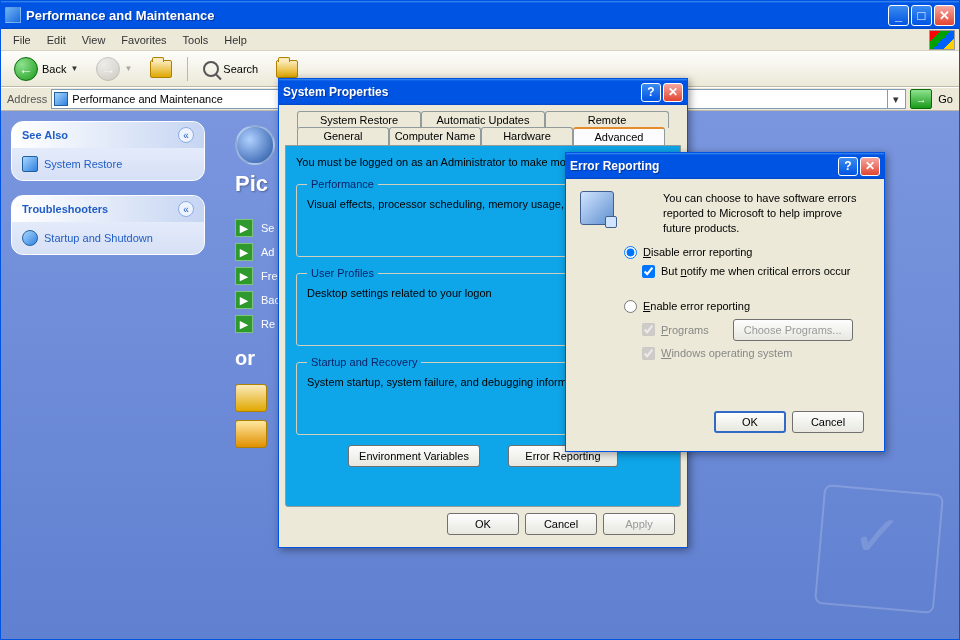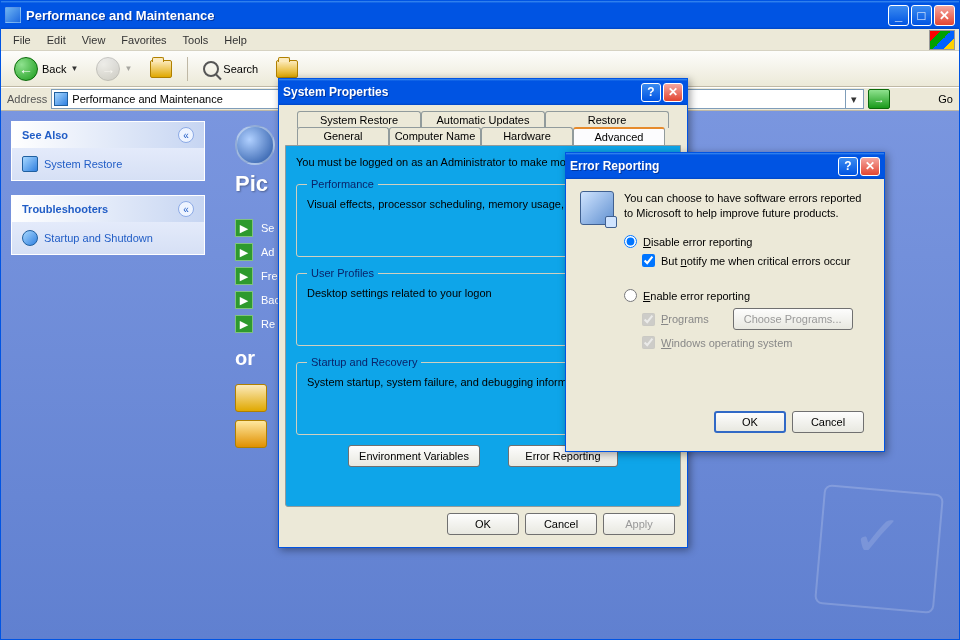--- a/index.html
+++ b/index.html
@@ -31,21 +31,21 @@
 .search-ico:after{content:"";position:absolute;width:7px;height:2px;background:#555;bottom:-3px;right:-5px;transform:rotate(45deg);}
 
 .addressbar { height: 24px; display:flex; align-items:center; border-top:1px solid #fff; border-bottom:1px solid #bfb8a5; background:#ece9d8; padding-left:6px; gap:4px;}
 .addressbar .addr-label{color:#555;}
 .addressbar .addr-input{flex:1; height:20px; border:1px solid #7f9db9; background:white; display:flex; align-items:center; padding:0 2px; gap:4px;}
 .addr-drop{width:16px;height:18px;border-left:1px solid #7f9db9;display:flex;align-items:center;justify-content:center;color:#333;}
 .go-btn{width:22px;height:20px;background:linear-gradient(to bottom,#8fe28f,#1a9a1a);border:1px solid #0a6a0a;border-radius:2px;display:flex;align-items:center;justify-content:center;color:white;margin-right:2px;}
 
 .content-area{flex:1; display:flex; background: linear-gradient(to bottom,#7a96df,#6080d0);}
 .sidebar{width:214px; padding:10px; display:flex; flex-direction:column; gap:14px;}
-.side-panel{background:linear-gradient(to bottom,#eff3ff,#d6e0f5); border-radius:0; overflow:hidden; border:1px solid #fff;}
+.side-panel{background:linear-gradient(to bottom,#eff3ff,#d6e0f5); border-radius:12px; overflow:hidden; border:1px solid #fff;}
 .side-head{background:linear-gradient(to right,#fff,#c6d5f2); padding:5px 10px; display:flex; justify-content:space-between; align-items:center;}
 .side-head .txt{color:#215dc6; font-weight:bold; font-size:11px;}
 .side-chev{width:16px;height:16px;border-radius:50%;border:1px solid #8caae6;display:flex;align-items:center;justify-content:center;color:#215dc6;font-size:10px;background:#eef4ff;}
 .side-body{padding:8px 10px; display:flex; flex-direction:column; gap:6px;}
 .side-link{display:flex;align-items:center;gap:6px;color:#215dc6;cursor:pointer;}
 .side-link .ico{width:16px;height:16px;background:linear-gradient(135deg,#a8d8ff,#3080e0);border:1px solid #2060a0;border-radius:2px;}
 
 .main-pane{flex:1; padding:14px 20px; color:white; position:relative;}
 .main-pane .big-ico{width:40px;height:40px;border-radius:50%;background:radial-gradient(circle at 35% 35%,#b0d0ff,#2050a0);border:2px solid #fff6;margin-bottom:6px;}
 .main-pane h1{font-size:22px;font-weight:bold;font-family:Arial;text-shadow:1px 1px 2px #0005;}
@@ -139,21 +139,21 @@
     </div>
   </div>
   <div class="addressbar">
     <span class="addr-label">Address</span>
     <div class="addr-input">
       <div style="width:14px;height:14px;background:linear-gradient(135deg,#a8d8ff,#3080e0);border:1px solid #2060a0;"></div>
       <span style="flex:1;">Performance and Maintenance</span>
       <div class="addr-drop">▾</div>
     </div>
     <div class="go-btn">→</div>
-    <span style="margin-right:6px;margin-left:42px;">Go</span>
+    <span style="margin-right:6px;">Go</span>
   </div>
   <div class="content-area">
     <div class="sidebar">
       <div class="side-panel">
         <div class="side-head">
           <span class="txt">See Also</span>
           <div class="side-chev">«</div>
         </div>
         <div class="side-body">
           <div class="side-link">
@@ -210,21 +210,21 @@
 <div class="dialog sysprops">
   <div class="dlg-title">
     <span class="t">System Properties</span>
     <div class="hb">?</div>
     <div class="hb close">✕</div>
   </div>
   <div class="dlg-body">
     <div class="tabs-row top">
       <div class="tab row1">System Restore</div>
       <div class="tab row1">Automatic Updates</div>
-      <div class="tab row1">Restore</div>
+      <div class="tab row1">Remote</div>
     </div>
     <div class="tabs-row">
       <div class="tab row2">General</div>
       <div class="tab row2">Computer Name</div>
       <div class="tab row2">Hardware</div>
       <div class="tab row2 active">Advanced</div>
     </div>
     <div class="tab-content">
       <div class="tc-text">You must be logged on as an Administrator to make mo</div>
       <fieldset>
@@ -257,21 +257,21 @@
 
 <div class="dialog errrep">
   <div class="dlg-title">
     <span class="t">Error Reporting</span>
     <div class="hb">?</div>
     <div class="hb close">✕</div>
   </div>
   <div class="er-body">
     <div class="er-top">
       <div class="er-icon"></div>
-      <div style="line-height:1.35;">You can choose to have software errors reported to Microsoft to help improve future products.</div>
+      <div style="line-height:1.35;margin-left:39px;">You can choose to have software errors reported to Microsoft to help improve future products.</div>
     </div>
     <div class="er-opts">
       <label class="er-radio">
         <input type="radio" name="er" checked="" style="">
         <span><span class="u">D</span><span>isable error reporting</span></span>
       </label>
       <label class="er-check">
         <input type="checkbox" checked="" style="">
         <span>But <span class="u">n</span>otify me when critical errors occur</span>
       </label>

